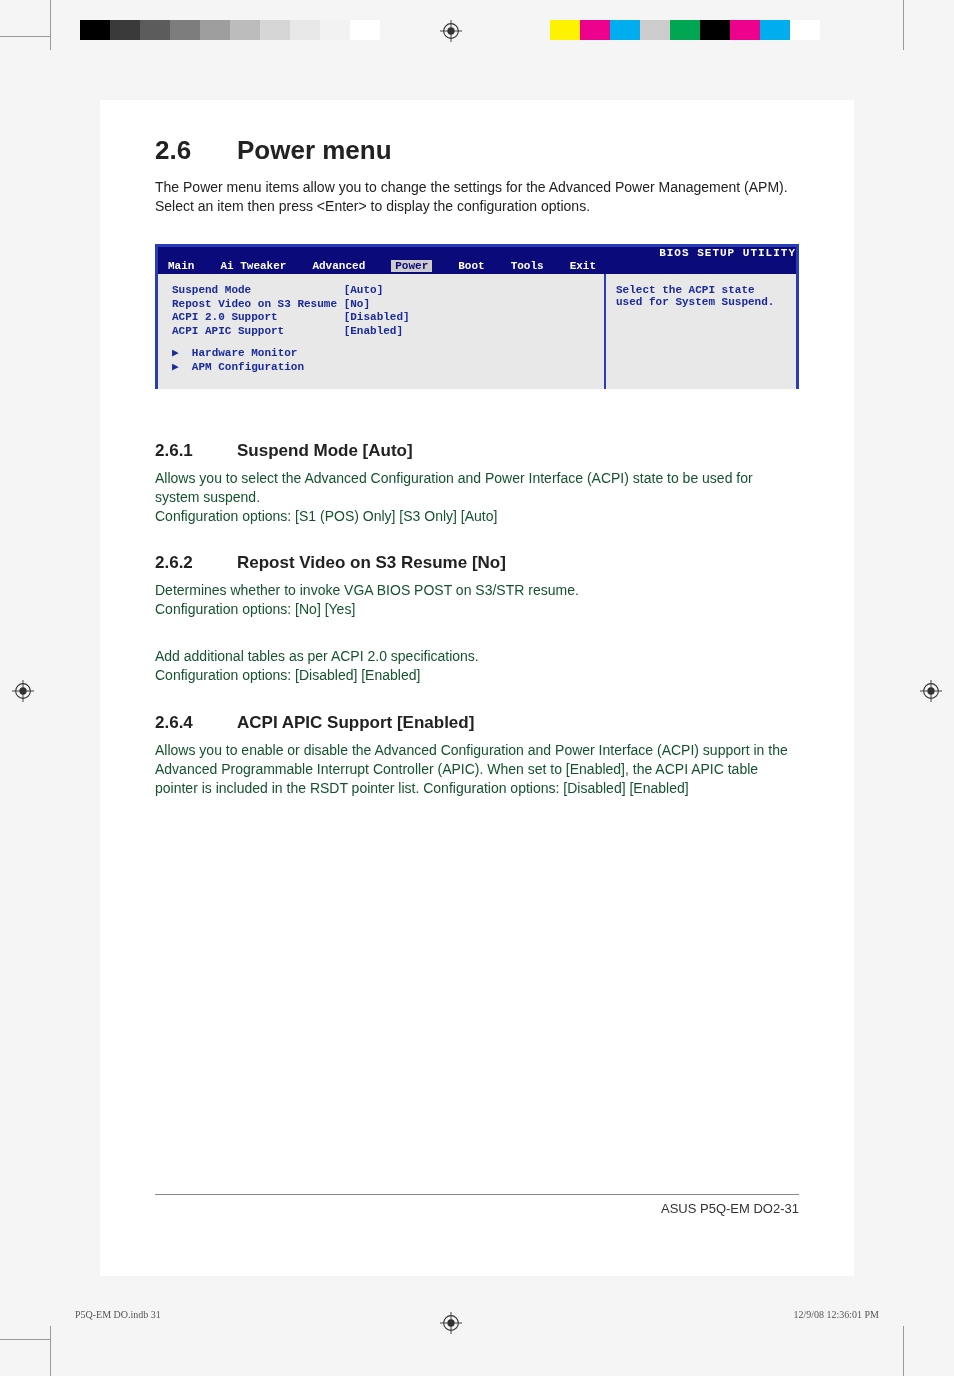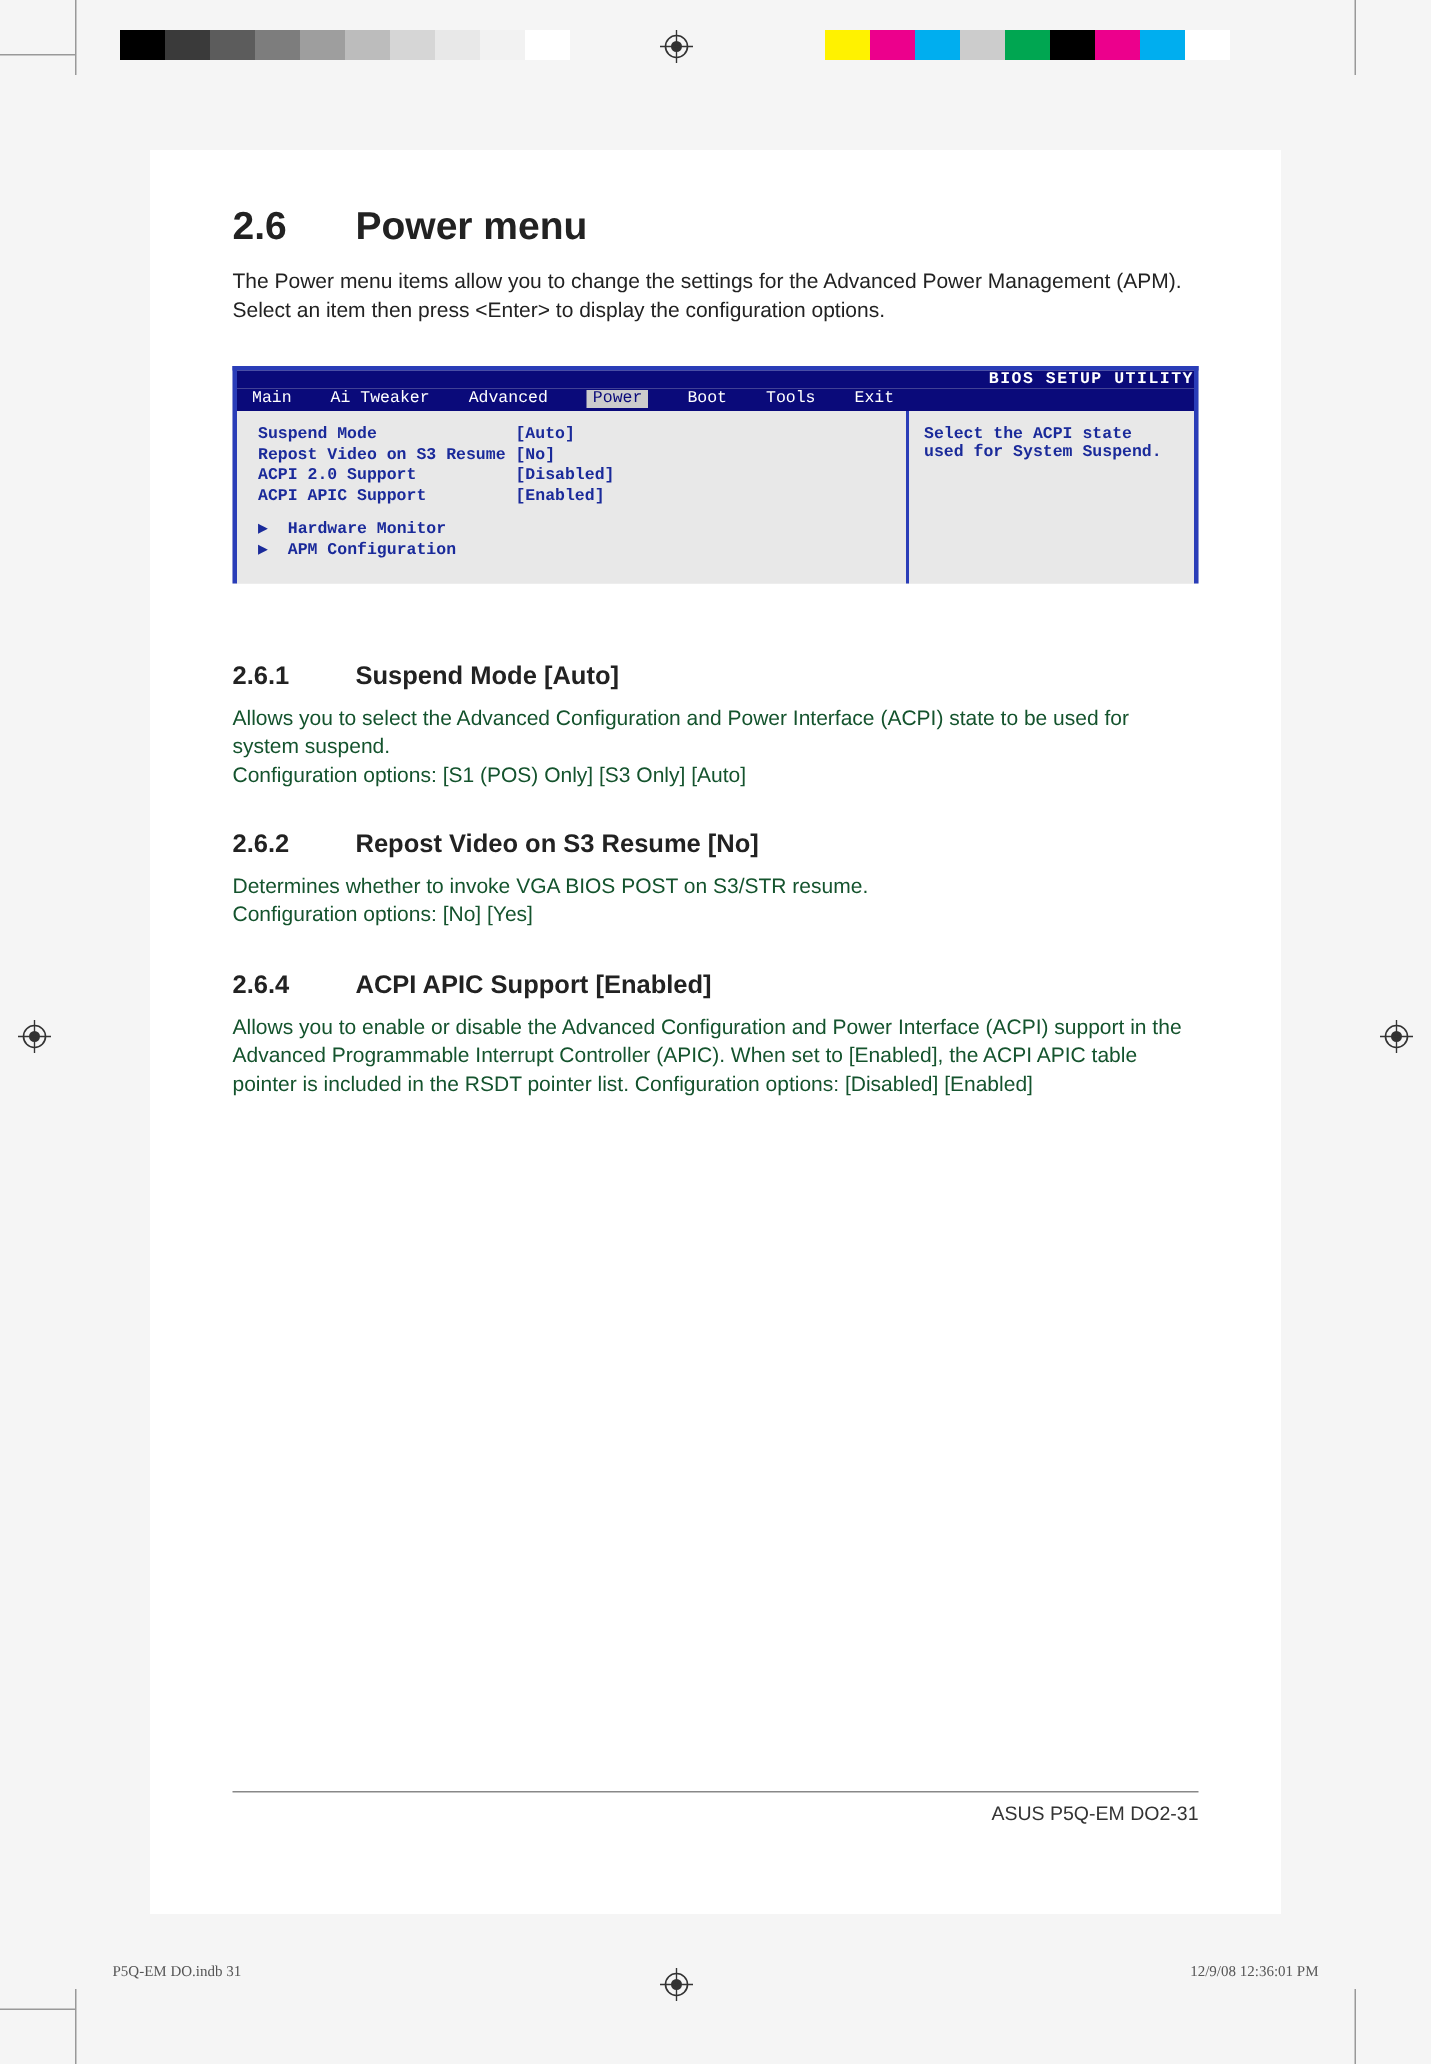--- a/index.html
+++ b/index.html
@@ -51,21 +51,21 @@
     position:relative;
     background:#e8e8e8;
   }
   .bios-title {
     text-align:right; color:#fff; background:#0a0a7a;
     font-weight:bold; letter-spacing:1px; padding:0;
     font-size:11px; line-height:12px;
   }
   .bios-menu {
     display:flex; background:#0a0a7a; color:#fff;
-    font-weight:normal; padding:1px 17px 2px 10px; gap:0;
+    font-weight:bold; padding:1px 17px 2px 10px; gap:0;
     font-size:11px;
     align-items:flex-end;
   }
   .bios-menu span { margin-right:26px; }
   .bios-menu .selected { background:#ccc; color:#0a0a7a; padding:0 4px; }
   .bios-body { display:flex; background:#e8e8e8; min-height:115px; position:relative; }
   .bios-left {
     flex:1; padding:10px 10px 10px 14px; color:#1a2a9a; font-weight:bold;
     border-right:2px solid #2a3db8;
   }
@@ -199,20 +199,21 @@
   <div id="sections">
       <div class="subsection">
         <div class="sub-head"><span class="snum">2.6.1</span>Suspend Mode [Auto]</div>
         <div class="sub-body">Allows you to select the Advanced Configuration and Power Interface (ACPI) state to be used for system suspend.<br>Configuration options: [S1 (POS) Only] [S3 Only] [Auto]</div>
       </div>
       <div class="subsection">
         <div class="sub-head"><span class="snum">2.6.2</span>Repost Video on S3 Resume [No]</div>
         <div class="sub-body">Determines whether to invoke VGA BIOS POST on S3/STR resume.<br>Configuration options: [No] [Yes]</div>
       </div>
       <div class="subsection">
+        <div class="sub-body">Add additional tables as per ACPI 2.0 specifications.<br>Configuration options: [Disabled] [Enabled]</div>
       </div>
       <div class="subsection">
         <div class="sub-head"><span class="snum">2.6.4</span>ACPI APIC Support [Enabled]</div>
         <div class="sub-body">Allows you to enable or disable the Advanced Configuration and Power Interface (ACPI) support in the Advanced Programmable Interrupt Controller (APIC). When set to [Enabled], the ACPI APIC table pointer is included in the RSDT pointer list. Configuration options: [Disabled] [Enabled]</div>
       </div>
     </div>
 
   <div class="footer-line">
     <span>ASUS P5Q-EM DO</span>
     <span>2-31</span>

